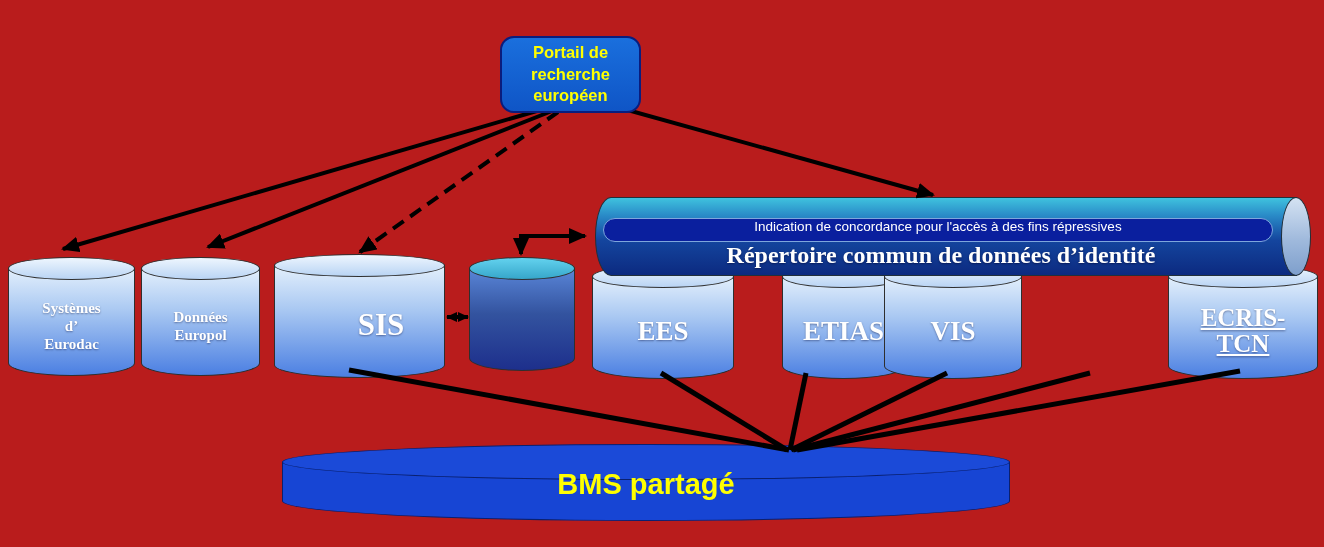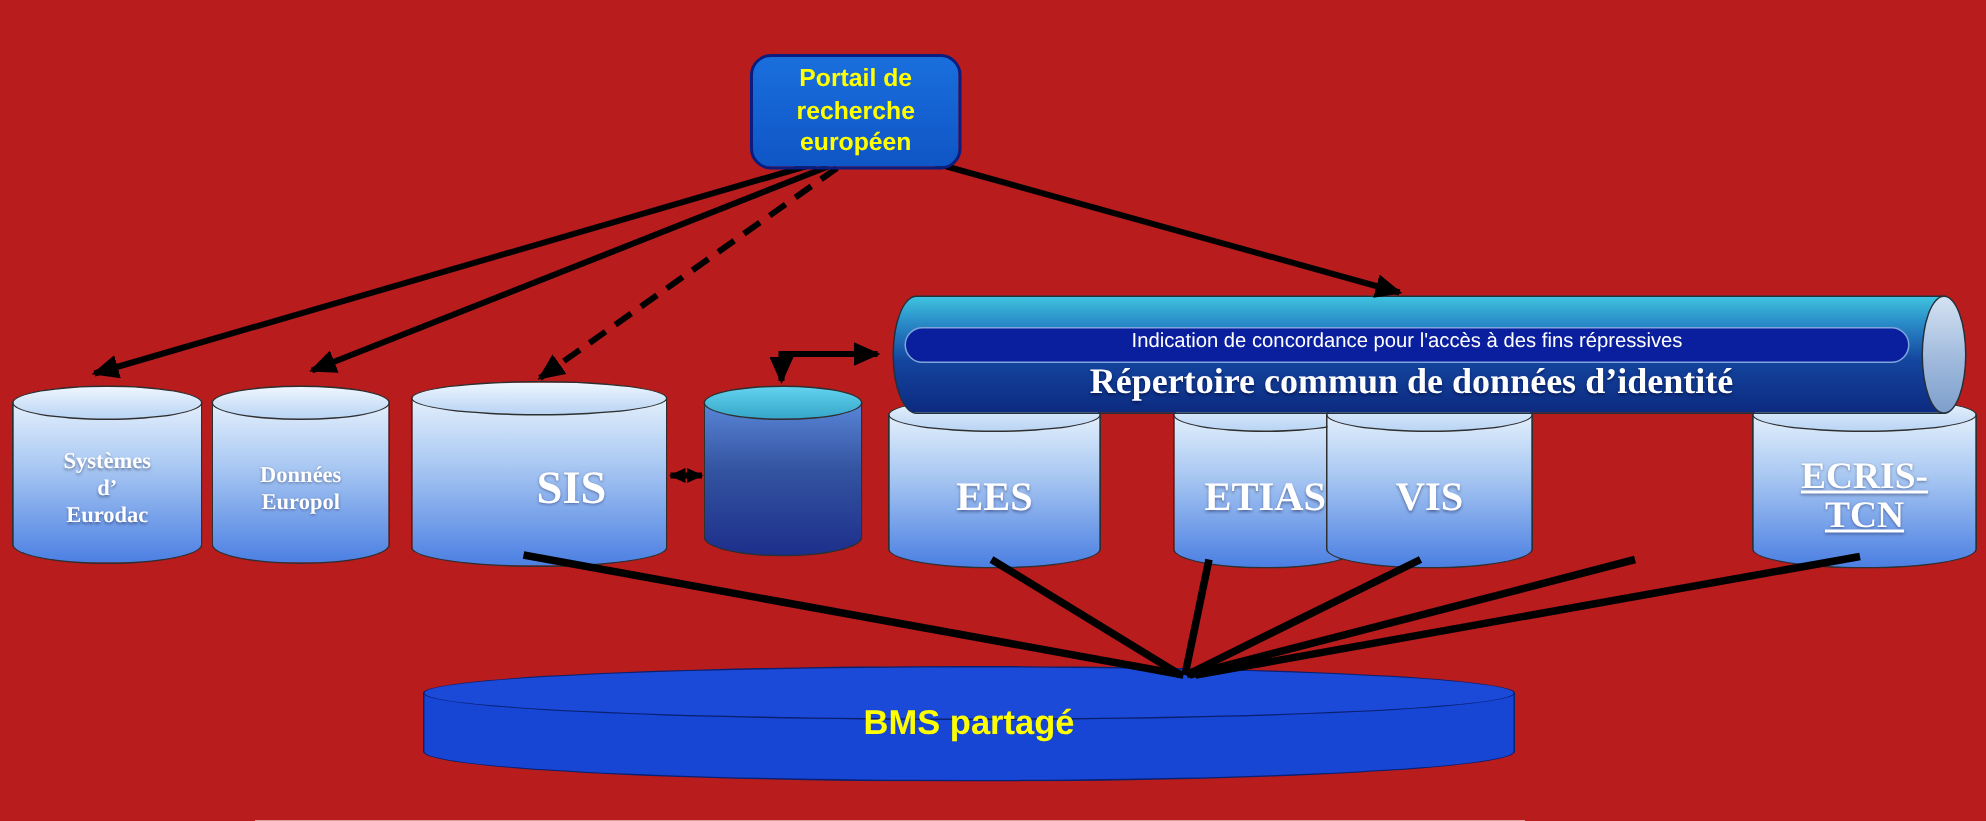--- a/index.html
+++ b/index.html
@@ -53,21 +53,21 @@
                   text-shadow:0 1px 2px rgba(0,0,40,.5);}
 
   
   .bms{position:absolute;left:282px;top:444px;width:728px;height:77px;z-index:2;}
   .bms .bbody{position:absolute;left:0;right:0;top:18px;bottom:0;
               background:#1745d4;border:1.5px solid #0a2070;border-top:none;
               border-radius:0 0 50% 50% / 0 0 20px 20px;}
   .bms .btop{position:absolute;left:0;right:0;top:0;height:36px;box-sizing:border-box;
              background:#1b4ad8;border:1.5px solid #0a2070;border-radius:50%;}
   .bms .blabel{position:absolute;left:0;right:0;top:24px;text-align:center;
-               color:#ffff00;font-weight:bold;font-size:23px;}
+               color:#ffff00;font-weight:bold;font-size:29px;}
 
   
   .arrows{position:absolute;left:0;top:0;z-index:5;pointer-events:none;}
 </style>
 </head>
 <body>
 
 <div class="stage">
 
   <div class="portal">

